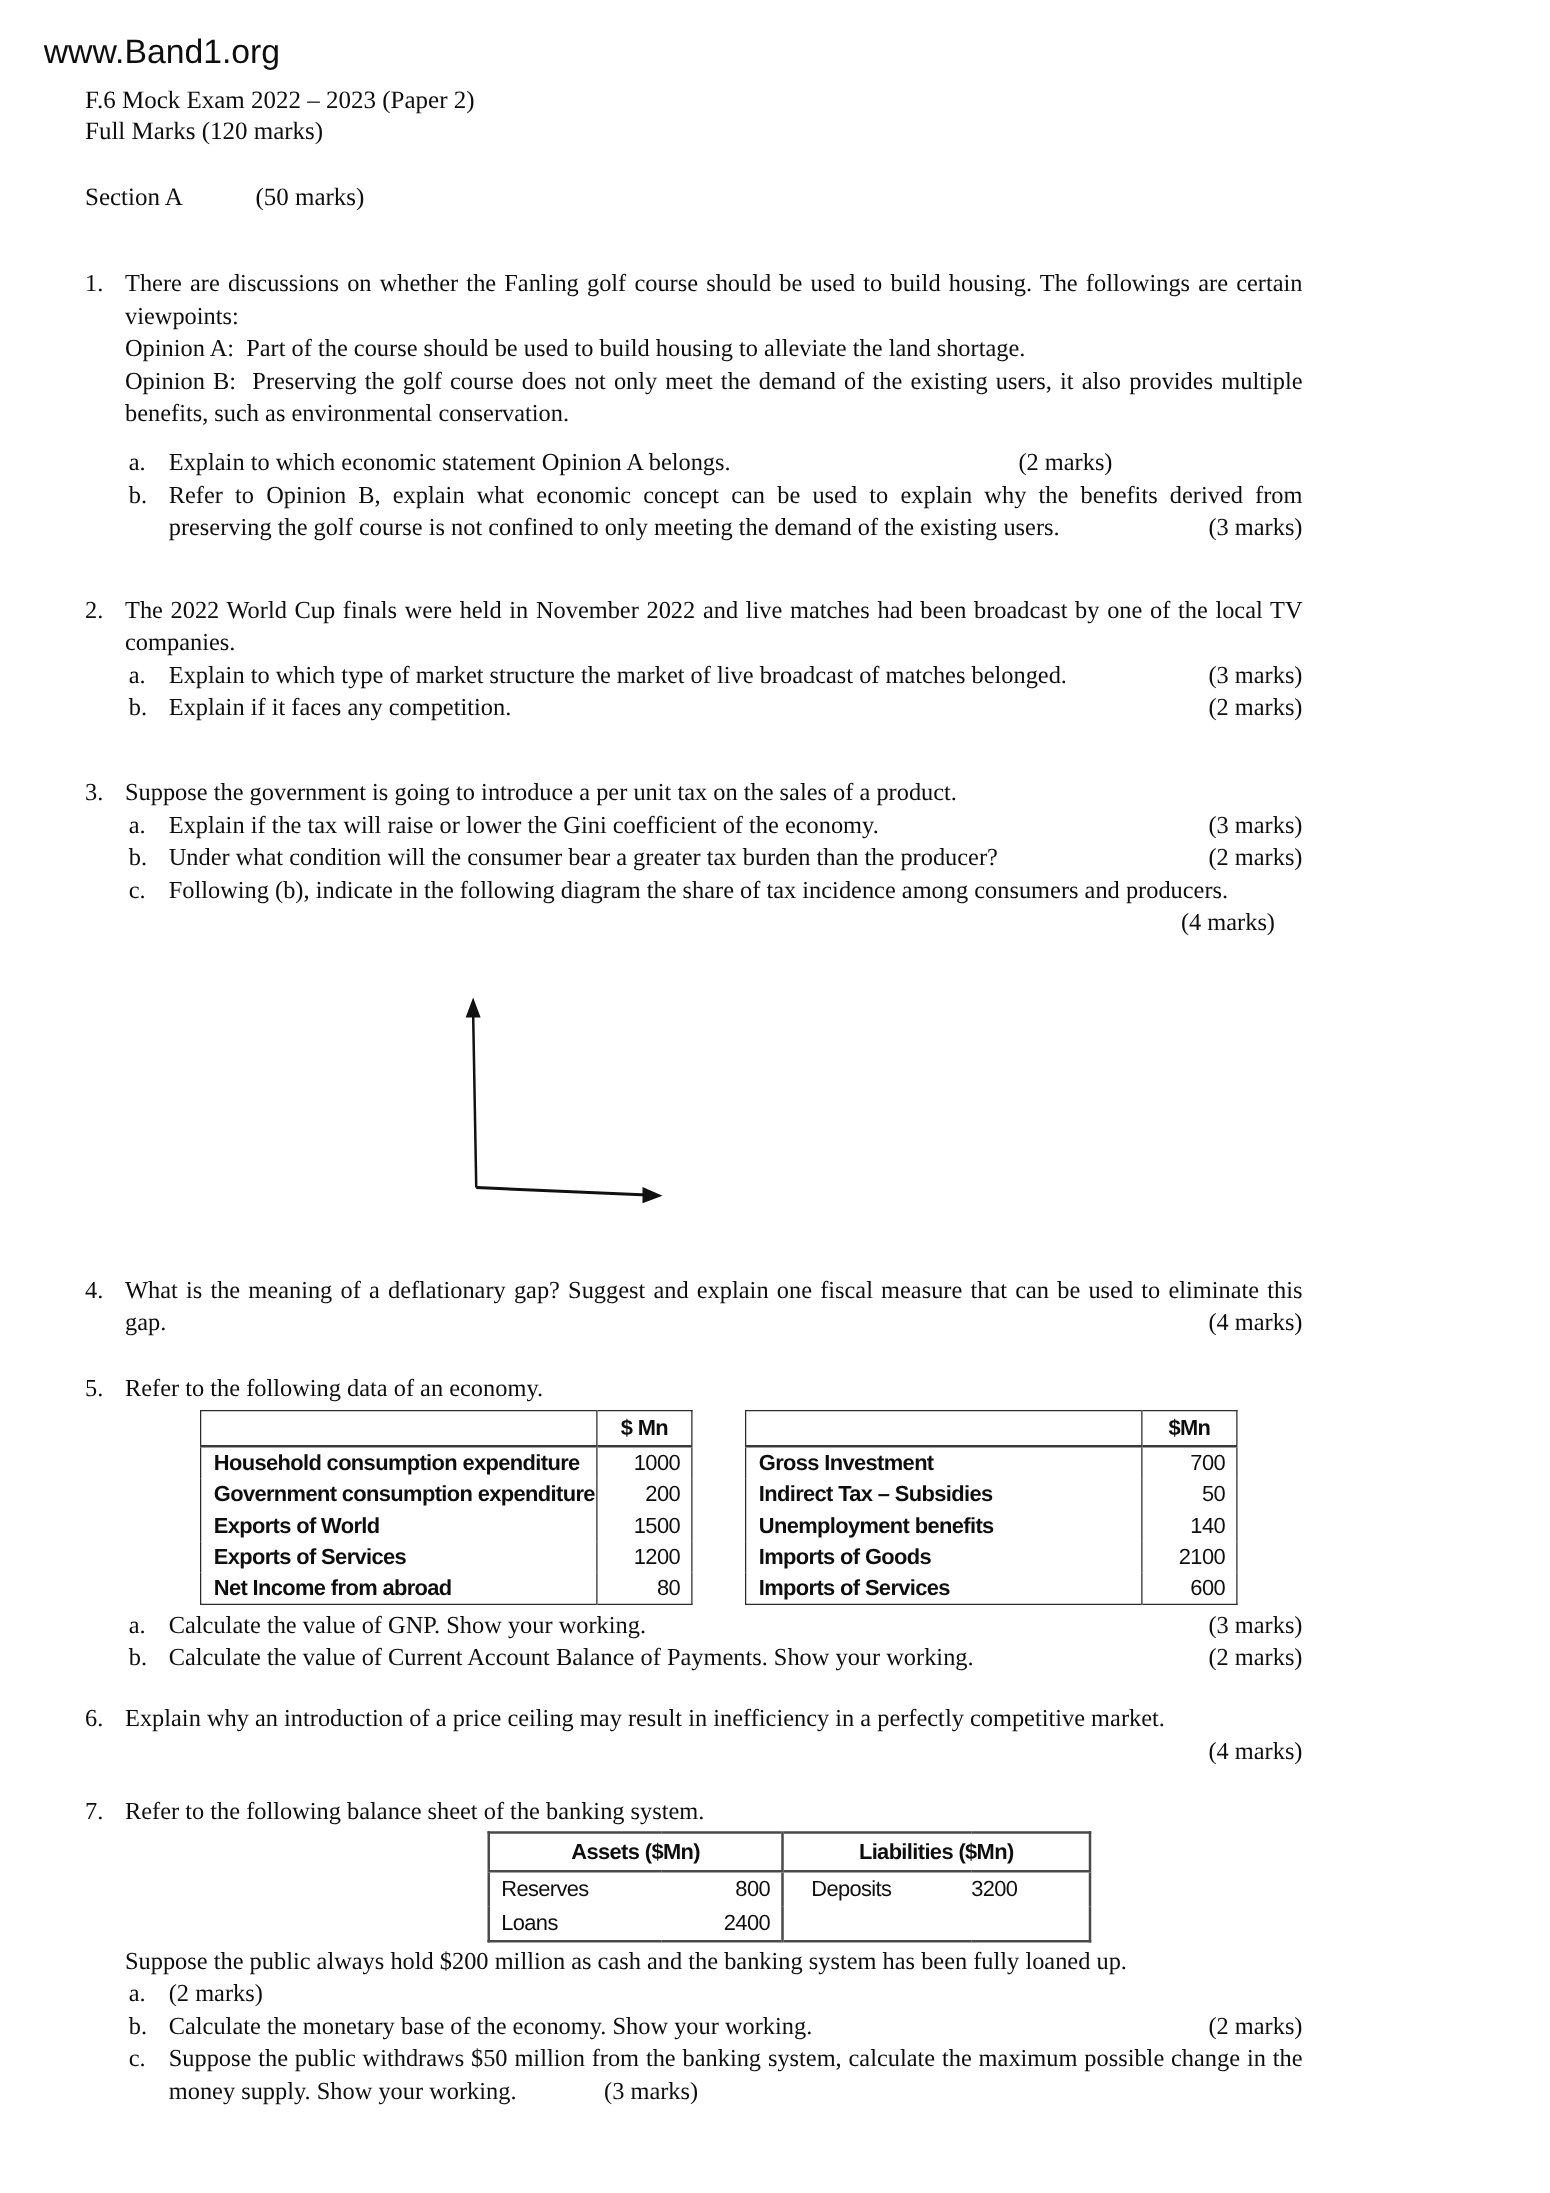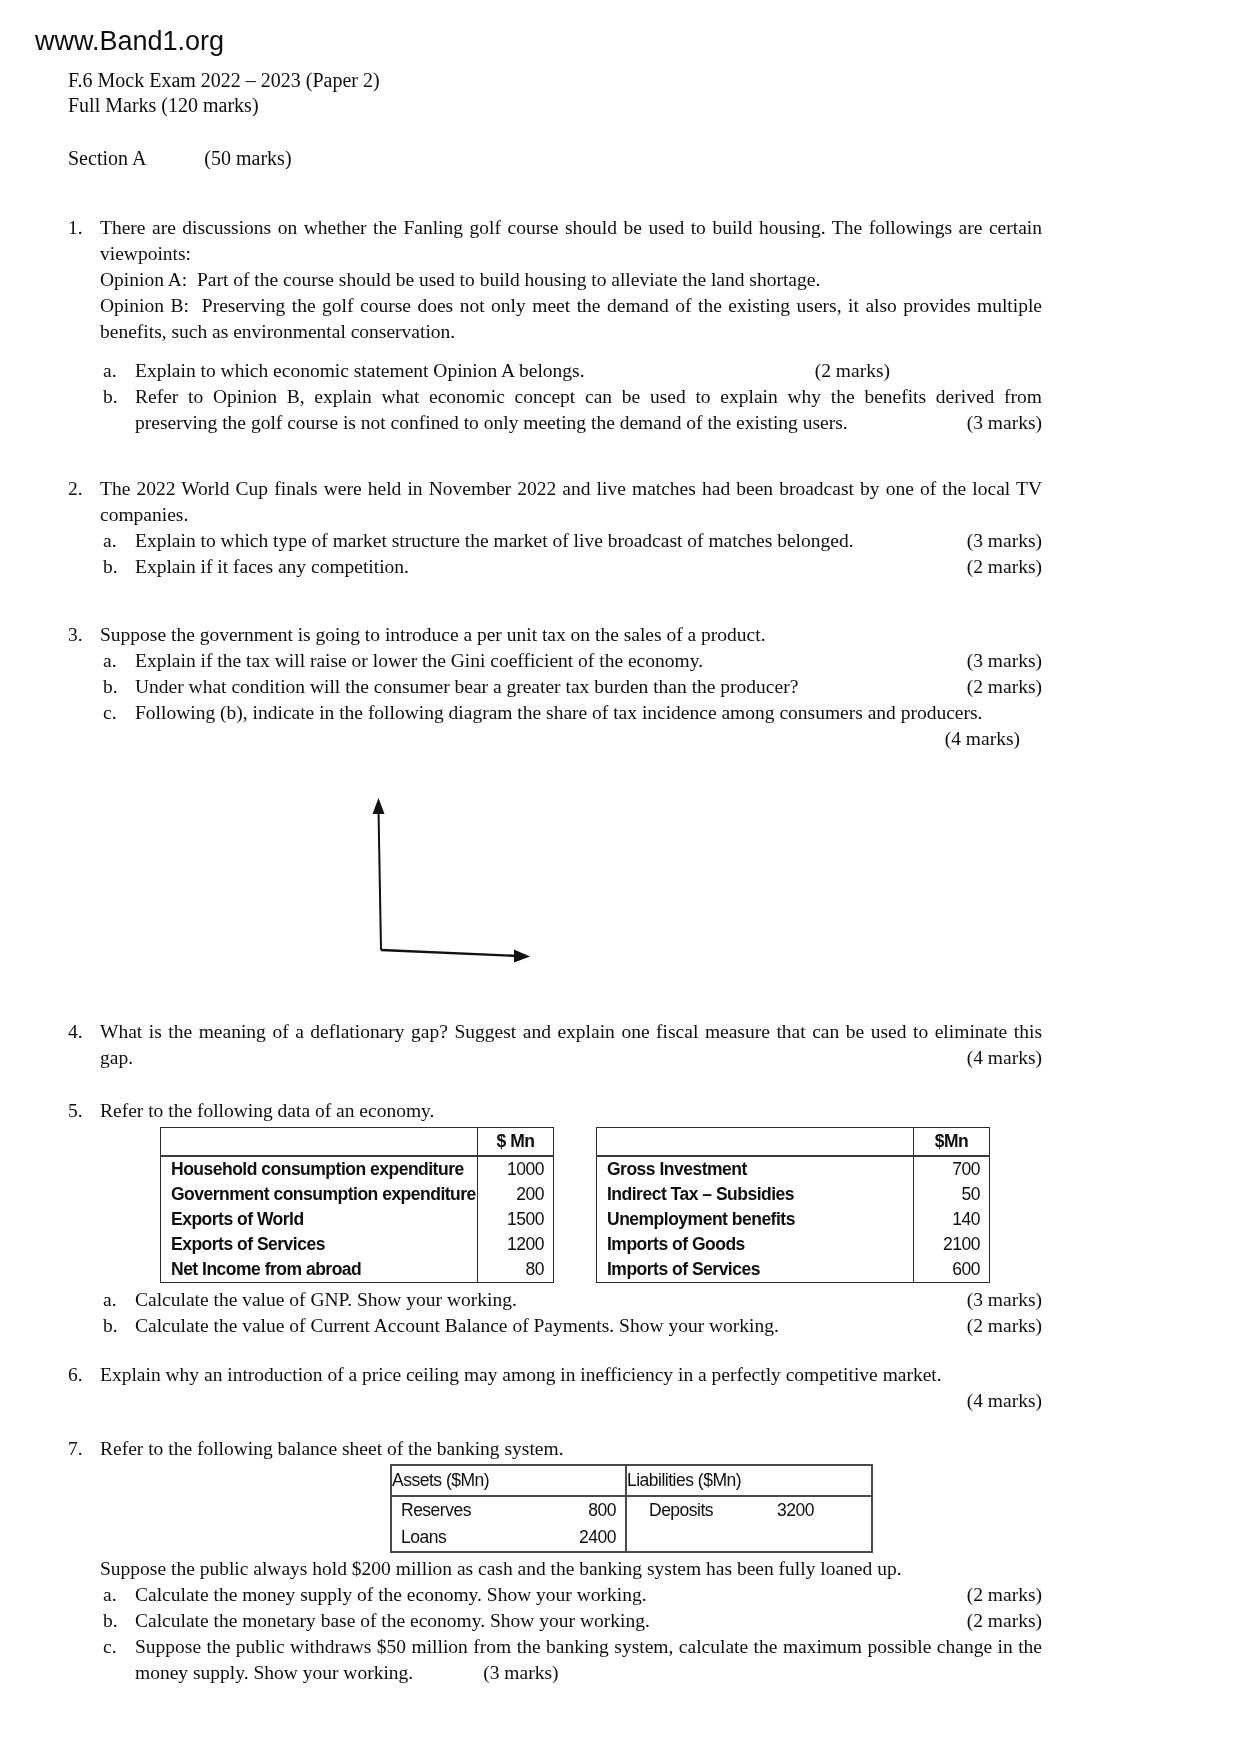--- a/index.html
+++ b/index.html
@@ -46,21 +46,21 @@
   table.datatbl tr.hdr td{border-bottom:2.6px solid #3a3a3a;height:27px;}
   table.datatbl tr.hdr .val{text-align:center;padding-right:0;font-weight:bold;}
   
   table.bstbl{
     border-collapse:collapse;margin:2px 0 0 290px;
     font-family:"Liberation Sans", sans-serif;
     font-size:17.5px;line-height:27px;letter-spacing:-0.5px;
     border:2.2px solid #4a4a4a;
   }
   table.bstbl td{padding:0;}
-  table.bstbl tr.hdr td{border-bottom:2.2px solid #4a4a4a;height:29px;}
+  table.bstbl tr.hdr td{border-bottom:2.2px solid #4a4a4a;text-align:center;height:29px;font-weight:bold;}
   table.bstbl .n1{width:128px;padding-left:9px;}
   table.bstbl .v1{width:87px;text-align:right;padding-right:9px;}
   table.bstbl .n2{width:128px;padding-left:22px;border-left:2.2px solid #4a4a4a;}
   table.bstbl .v2{width:87px;text-align:left;padding-right:7px;}
   .gap70{display:inline-block;width:70px;}
 </style>
 </head>
 <body>
 
 <div class="site">www.Band1.org</div>
@@ -233,21 +233,21 @@
         <span class="ptext">Calculate the value of Current Account Balance of Payments. Show your working.</span>
         <span class="marks">(2 marks)</span>
       </div>
     </div>
   </div>
 
   
   <div class="q" style="margin-top:23px;">
     <div class="qnum">6.</div>
     <div class="qbody">
-      <div>Explain why an introduction of a price ceiling may among in inefficiency in a perfectly competitive market.</div>
+      <div>Explain why an introduction of a price ceiling may result in inefficiency in a perfectly competitive market.</div>
       <div class="marks-line">(4 marks)</div>
     </div>
   </div>
 
   
   <div class="q" style="margin-top:22px;">
     <div class="qnum">7.</div>
     <div class="qbody">
       <div>Refer to the following balance sheet of the banking system.</div>
 
@@ -269,21 +269,20 @@
           <td class="n2"></td>
           <td class="v2"></td>
         </tr>
       </tbody>
         </table>
 
       <div style="margin-top:3px;">Suppose the public always hold $200 million as cash and the banking system has been fully loaned up.</div>
 
       <div class="part">
         <span class="plabel">a.</span>
-        <span class="ptext">Calculate the money supply of the economy. Show your working.</span>
         <span class="marks">(2 marks)</span>
       </div>
       <div class="part">
         <span class="plabel">b.</span>
         <span class="ptext">Calculate the monetary base of the economy. Show your working.</span>
         <span class="marks">(2 marks)</span>
       </div>
       <div class="part">
         <span class="plabel">c.</span>
         <div class="partcol just">

